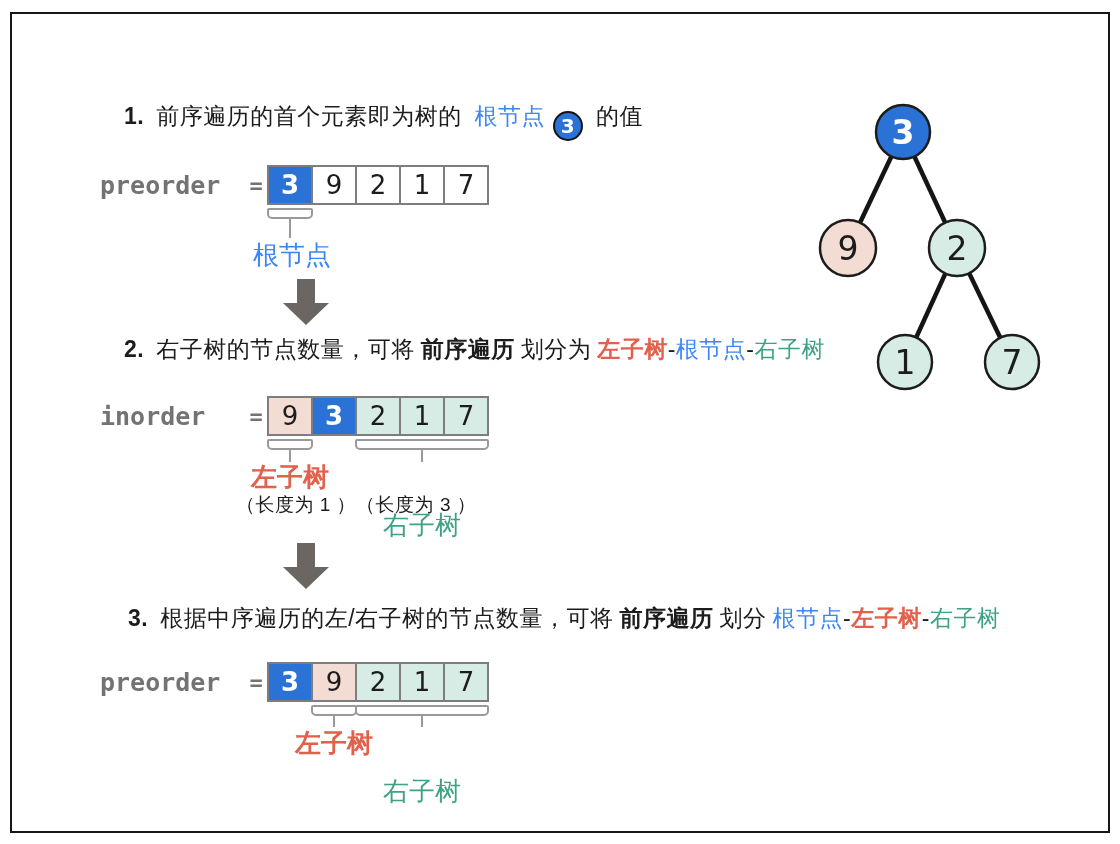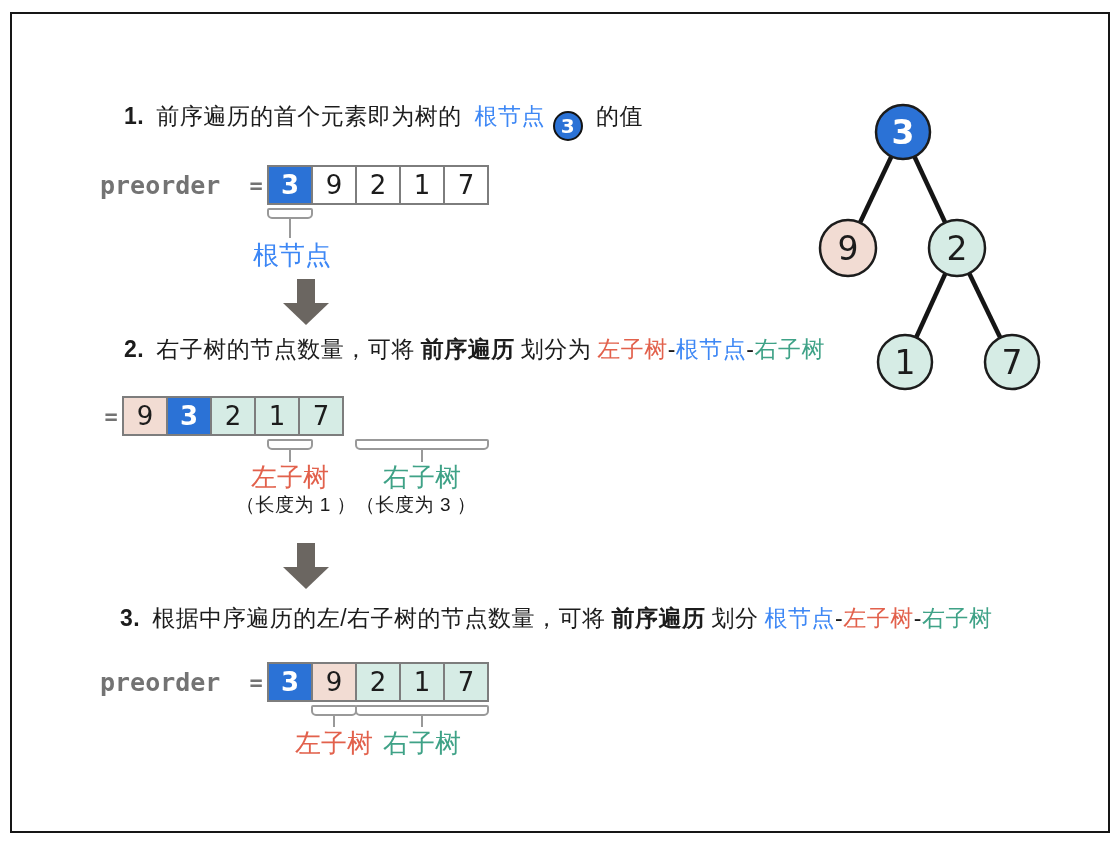--- a/index.html
+++ b/index.html
@@ -12,22 +12,22 @@
     border:2px solid #161616;background:#fff;
   }
   .heading{
     position:absolute;font-size:23px;line-height:32px;white-space:nowrap;
     color:var(--ink);letter-spacing:0.5px;
   }
   .heading .num{font-weight:bold;margin-right:12px;}
   .heading .bold{font-weight:bold;margin:0 6px;}
   .heading .gap{margin-left:6px;}
   .blue{color:var(--text_blue);}
-  .salmon{color:var(--text_salmon);}
-  .teal{color:var(--text_teal);}
+  .salmon{color:var(--text_salmon);font-weight:bold;}
+  .teal{color:var(--text_teal);margin-top:48px;}
   .inline-circle{
     display:inline-flex;width:30px;height:30px;border-radius:50%;
     background:var(--cell_root);border:2.5px solid #131313;color:#fff;
     font-weight:bold;font-size:20px;align-items:center;justify-content:center;
     vertical-align:-9px;margin:0 6px 0 8px;box-sizing:border-box;
     font-family:"DejaVu Sans",sans-serif;
   }
   .array-row{position:absolute;display:flex;align-items:center;height:40px;}
   .arr-label{
     width:145px;text-align:left;font-family:"DejaVu Sans Mono",monospace;
@@ -97,20 +97,21 @@
   <div class="block-arrow" style="left:283px;top:279px;">
     <div class="shaft"></div>
     <div class="head"></div>
   </div>
 
   <div class="heading" style="left:124px;top:333px;">
     <span class="num">2.</span><span>右子树的节点数量，可将</span><span class="bold">前序遍历</span><span>划分为</span><span class="salmon gap">左子树</span><span>-</span><span class="blue">根节点</span><span>-</span><span class="teal">右子树</span>
   </div>
 
   <div class="array-row" style="left:100px;top:396px;">
+    <span class="arr-label">inorder</span>
     <span class="arr-eq">=</span>
     <div class="cells">
       <div class="cell left">9</div>
       <div class="cell root">3</div>
       <div class="cell right">2</div>
       <div class="cell right">1</div>
       <div class="cell right">7</div>
     </div>
   </div>
   <div class="bracket" style="left:267px;top:439px;width:46px;"></div>
@@ -119,21 +120,21 @@
   <div class="bracket" style="left:355px;top:439px;width:134px;"></div>
   <div class="stem" style="left:421px;top:450px;height:12px;"></div>
   <div class="tick-label teal" style="left:357px;top:460px;">右子树</div>
   <div class="note" style="left:192px;top:492px;">（长度为 1 ）（长度为 3 ）</div>
 
   <div class="block-arrow" style="left:283px;top:543px;">
     <div class="shaft"></div>
     <div class="head"></div>
   </div>
 
-  <div class="heading" style="left:120px;top:602px;">
+  <div class="heading" style="left:128px;top:602px;">
     <span class="num">3.</span><span>根据中序遍历的左/右子树的节点数量，可将</span><span class="bold">前序遍历</span><span>划分</span><span class="blue gap">根节点</span><span>-</span><span class="salmon">左子树</span><span>-</span><span class="teal">右子树</span>
   </div>
 
   <div class="array-row" style="left:100px;top:662px;">
     <span class="arr-label">preorder</span>
     <span class="arr-eq">=</span>
     <div class="cells">
       <div class="cell root">3</div>
       <div class="cell left">9</div>
       <div class="cell right">2</div>

